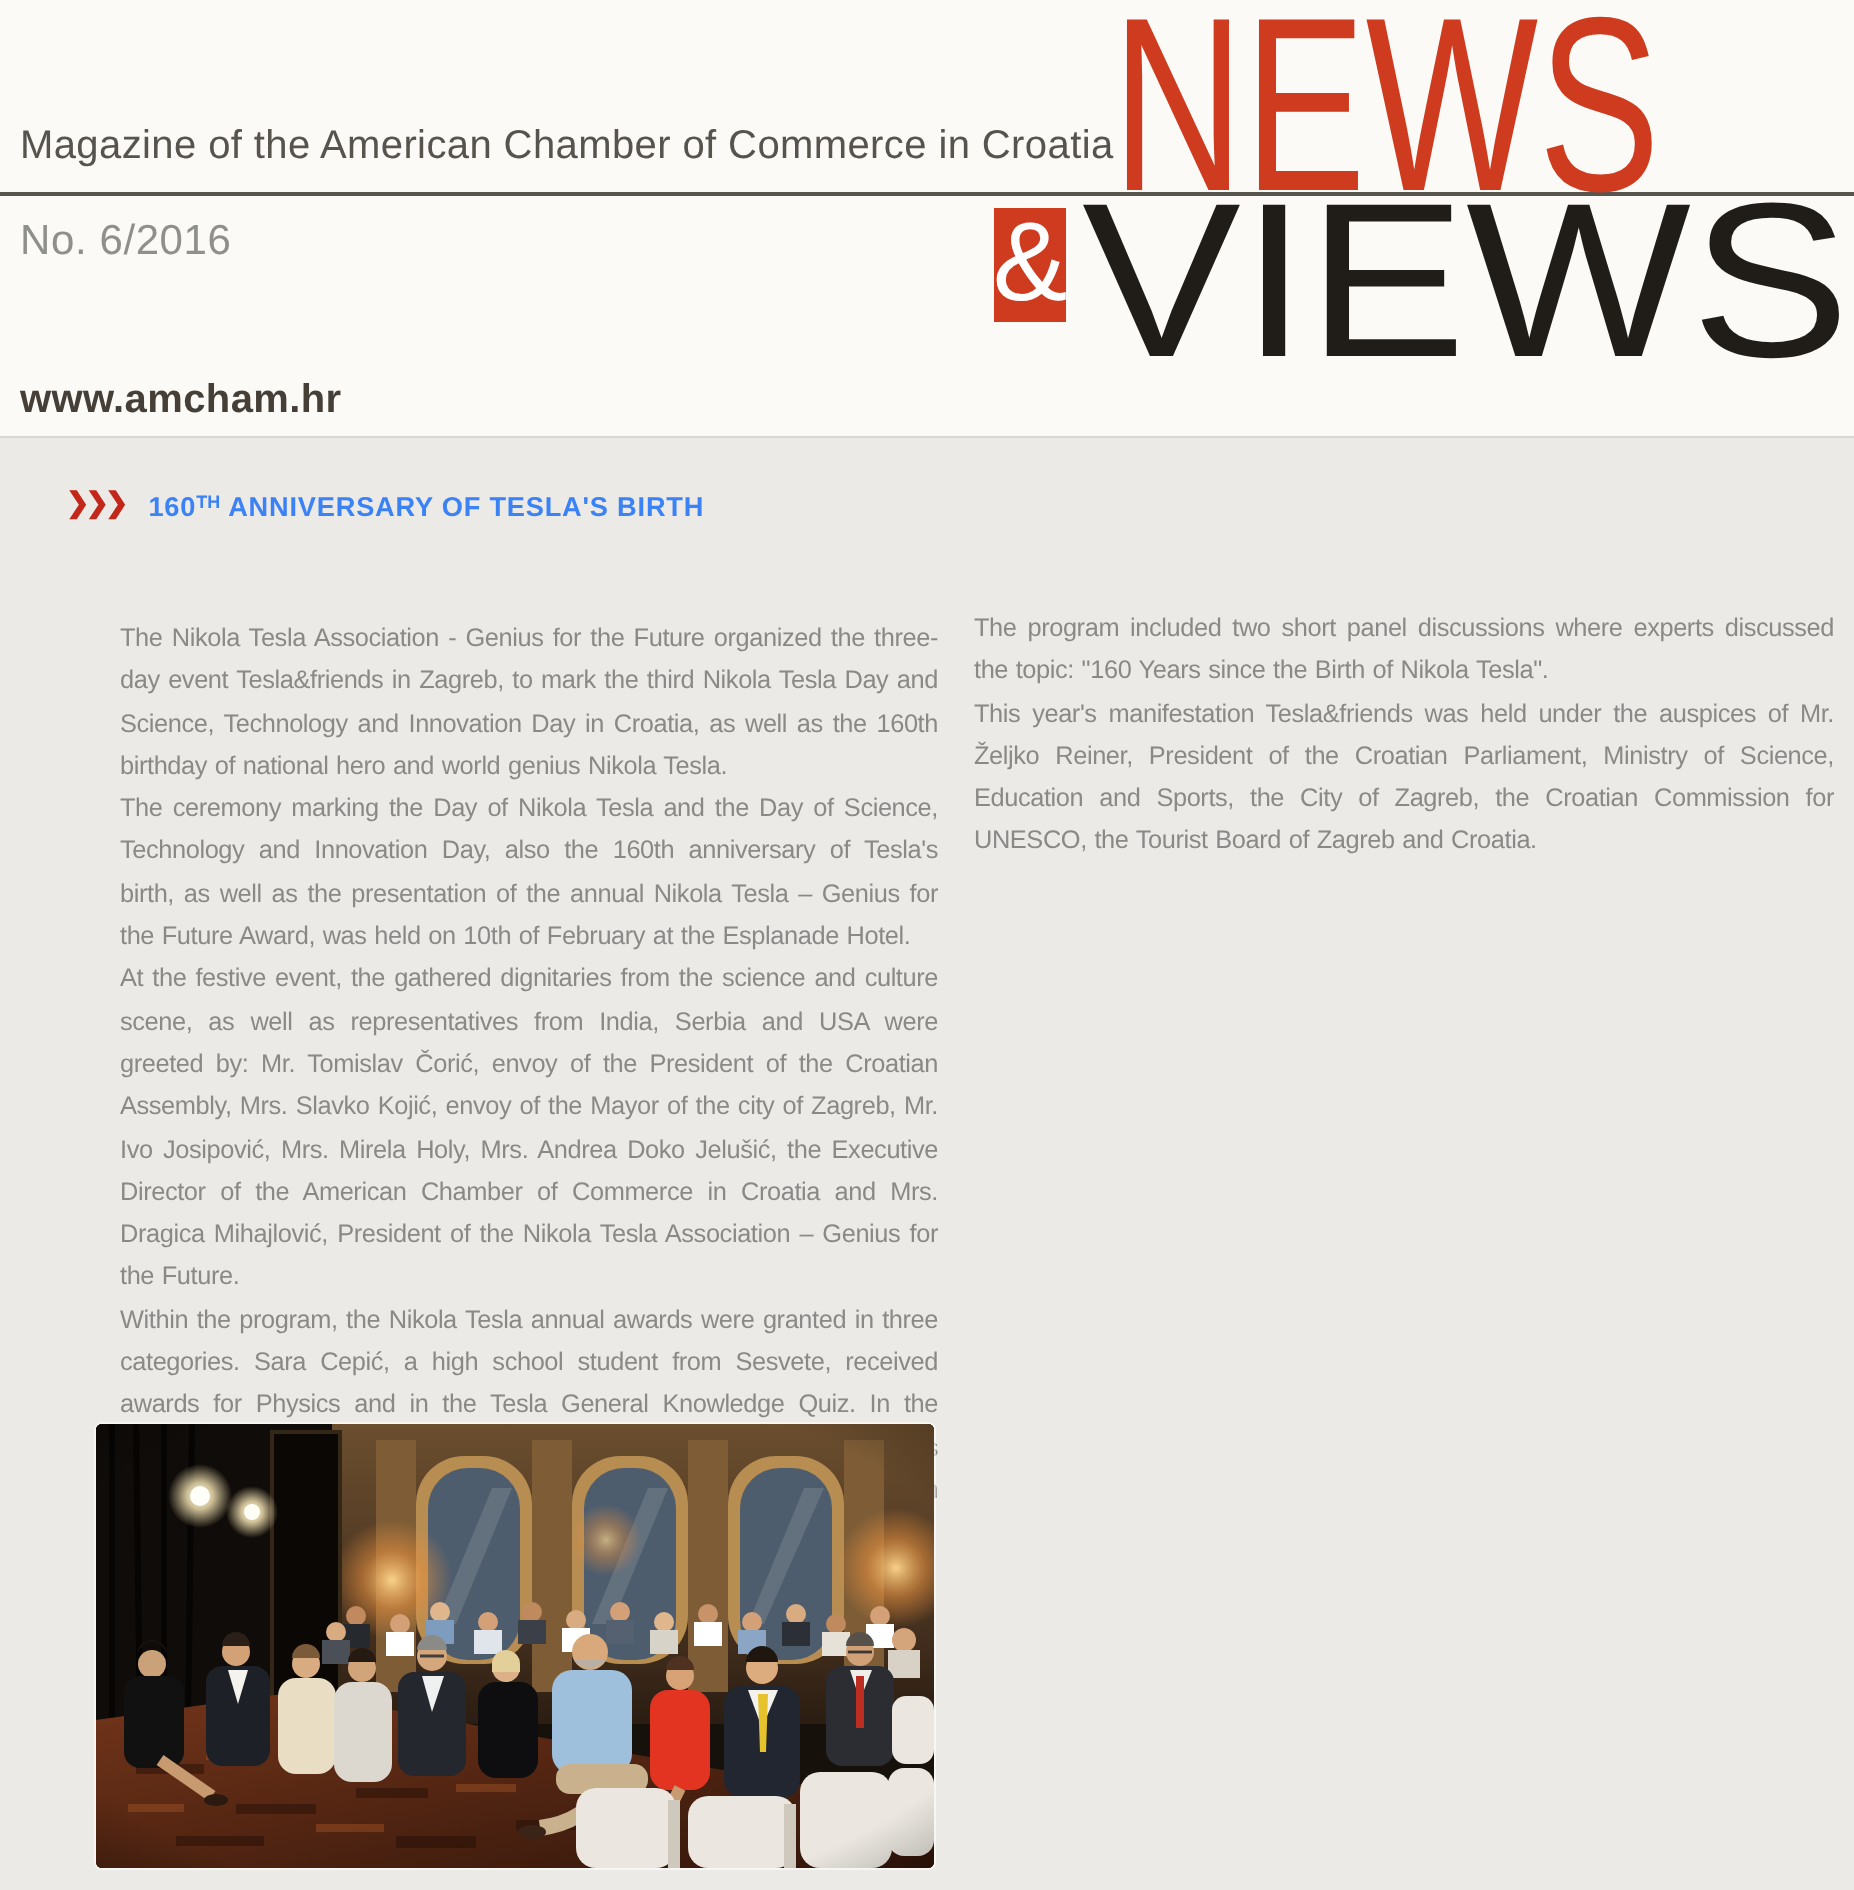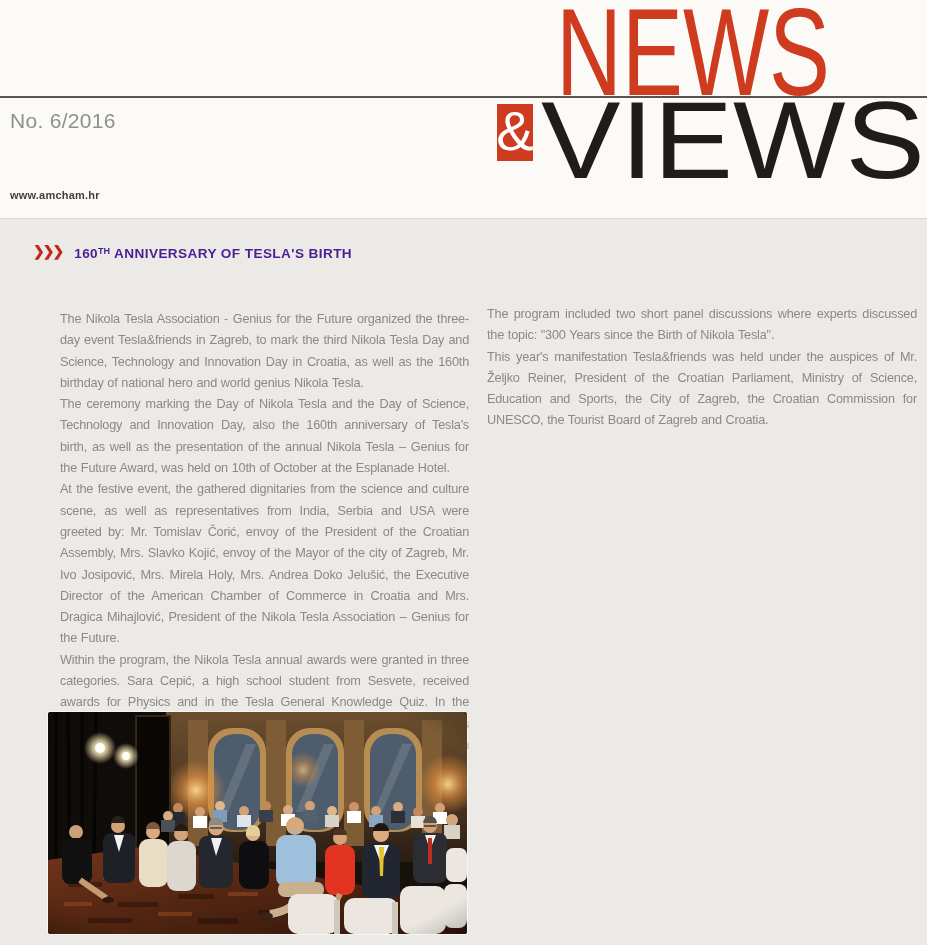--- a/index.html
+++ b/index.html
@@ -20,34 +20,34 @@
   .rule {
     position:absolute; left:0; top:96px; width:927px; height:2px;
     background:#58554f;
   }
   .issue {
     position:absolute; left:10px; top:109px;
     font-size:21px; color:#8f8f8c; letter-spacing:.3px;
   }
   .website {
     position:absolute; left:10px; top:189px;
-    font-size:11px; font-weight:bold; color:#453f38; letter-spacing:.2px;
+    font-size:20px; font-weight:bold; color:#453f38; letter-spacing:.2px;
   }
   .logo-svg { position:absolute; left:0; top:0; width:927px; height:200px; }
   .logo-svg text { font-family:"Liberation Sans", sans-serif; }
 
   .heading-row {
     position:absolute; left:33px; top:243px; display:flex; align-items:flex-start;
   }
   .chevrons {
     font-size:14px; font-weight:bold; color:#c2271a;
     letter-spacing:-2px; margin-right:12px; line-height:16px;
   }
   .heading-text {
-    font-size:13.6px; font-weight:bold; color:#4c1d95;
+    font-size:13.6px; font-weight:bold; color:#3b82f6;
     letter-spacing:.4px; line-height:16px;
   }
   .heading-text sup { font-size:9px; vertical-align:4px; letter-spacing:0; }
   .heading-rest { margin-left:4px; }
 
   .col { position:absolute;margin-top:48px; }
   .col-left  { left:60px;  top:261px; width:409px; }
   .col-right { left:487px; top:256px; width:430px; }
   .col p {
     font-size:12.7px; line-height:21.3px; color:#8b8987;
@@ -59,45 +59,46 @@
     box-shadow:0 0 0 1px rgba(255,255,255,.55);
   }
 </style>
 </head>
 <body>
 
 <div class="page">
 
   <div class="content-bg"></div>
 
+  <div class="tagline">Magazine of the American Chamber of Commerce in Croatia</div>
   <div class="rule"></div>
   <div class="issue">No. 6/2016</div>
   <div class="website">www.amcham.hr</div>
 
   <svg class="logo-svg" viewBox="0 0 927 200">
     <text x="556" y="95" font-size="124" textLength="274" lengthAdjust="spacingAndGlyphs" fill="#ce3b1f">NEWS</text>
     <rect x="497" y="104" width="36" height="57" fill="#ce3b1f"></rect>
     <text x="515" y="150" font-size="56" text-anchor="middle" fill="#ffffff">&amp;</text>
     <text x="541" y="178" font-size="110" textLength="384" lengthAdjust="spacingAndGlyphs" fill="#201d19">VIEWS</text>
   </svg>
 
   <div class="heading-row">
     <span class="chevrons">❯❯❯</span>
     <span class="heading-text"><span>160</span><sup>TH</sup><span class="heading-rest">ANNIVERSARY OF TESLA'S BIRTH</span></span>
   </div>
 
   <div class="col col-left">
     <p>The Nikola Tesla Association - Genius for the Future organized the three-day event Tesla&amp;friends in Zagreb, to mark the third Nikola Tesla Day and Science, Technology and Innovation Day in Croatia, as well as the 160th birthday of national hero and world genius Nikola Tesla.</p>
-    <p>The ceremony marking the Day of Nikola Tesla and the Day of Science, Technology and Innovation Day, also the 160th anniversary of Tesla's birth, as well as the presentation of the annual Nikola Tesla – Genius for the Future Award, was held on 10th of October at the Esplanade Hotel.</p>
+    <p>The ceremony marking the Day of Nikola Tesla and the Day of Science, Technology and Innovation Day, also the 160th anniversary of Tesla's birth, as well as the presentation of the annual Nikola Tesla – Genius for the Future Award, was held on 10th of February at the Esplanade Hotel.</p>
     <p>At the festive event, the gathered dignitaries from the science and culture scene, as well as representatives from India, Serbia and USA were greeted by: Mr. Tomislav Čorić, envoy of the President of the Croatian Assembly, Mrs. Slavko Kojić, envoy of the Mayor of the city of Zagreb, Mr. Ivo Josipović, Mrs. Mirela Holy, Mrs. Andrea Doko Jelušić, the Executive Director of the American Chamber of Commerce in Croatia and Mrs. Dragica Mihajlović, President of the Nikola Tesla Association – Genius for the Future.</p>
     <p>Within the program, the Nikola Tesla annual awards were granted in three categories. Sara Cepić, a high school student from Sesvete, received awards for Physics and in the Tesla General Knowledge Quiz. In the category of Creative and Innovative Products as Inspired by Tesla's Inventions, Ivan Kožar from the Electronic and Accounting Club from Ivanić Grad won the award for the Musical Tesla Coil, while</p>
   </div>
 
   <div class="col col-right">
-    <p>The program included two short panel discussions where experts discussed the topic: "300 Years since the Birth of Nikola Tesla".</p>
+    <p>The program included two short panel discussions where experts discussed the topic: "160 Years since the Birth of Nikola Tesla".</p>
     <p>This year's manifestation Tesla&amp;friends was held under the auspices of Mr. Željko Reiner, President of the Croatian Parliament, Ministry of Science, Education and Sports, the City of Zagreb, the Croatian Commission for UNESCO, the Tourist Board of Zagreb and Croatia.</p>
   </div>
 
   <div class="photo">
     <svg viewBox="0 0 419 222" width="419" height="222">
       <defs>
         <linearGradient id="wallG" x1="0" y1="0" x2="0" y2="1">
           <stop offset="0" stop-color="#6b4e2e"></stop>
             <stop offset=".6" stop-color="#4a3421"></stop>
             <stop offset="1" stop-color="#2b1d12"></stop>

